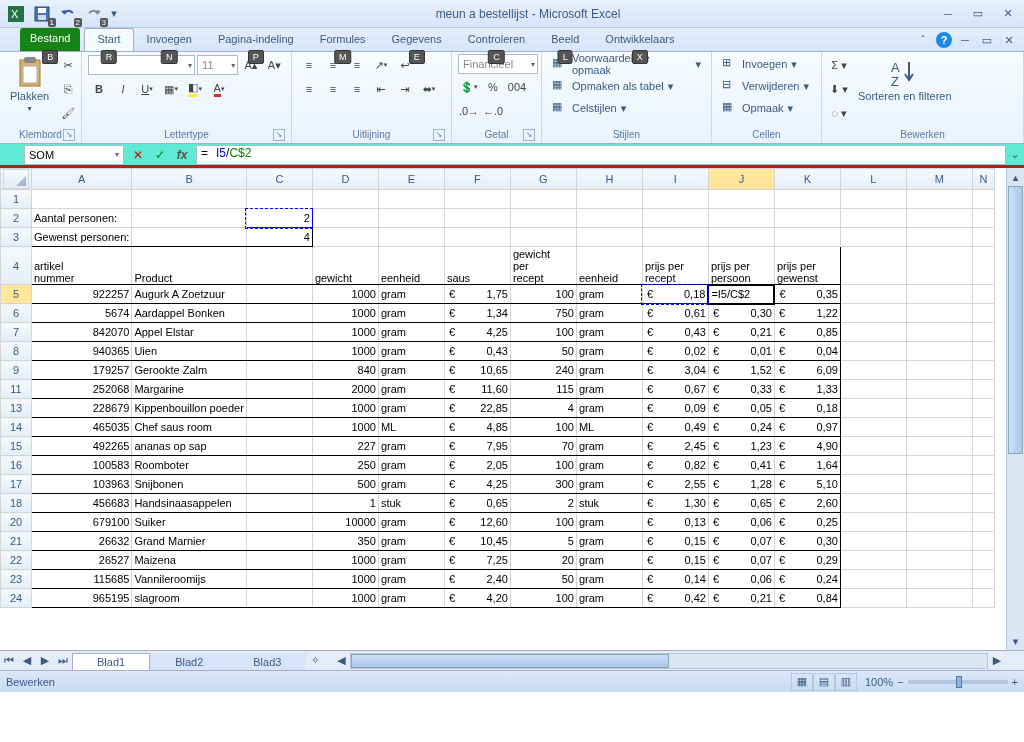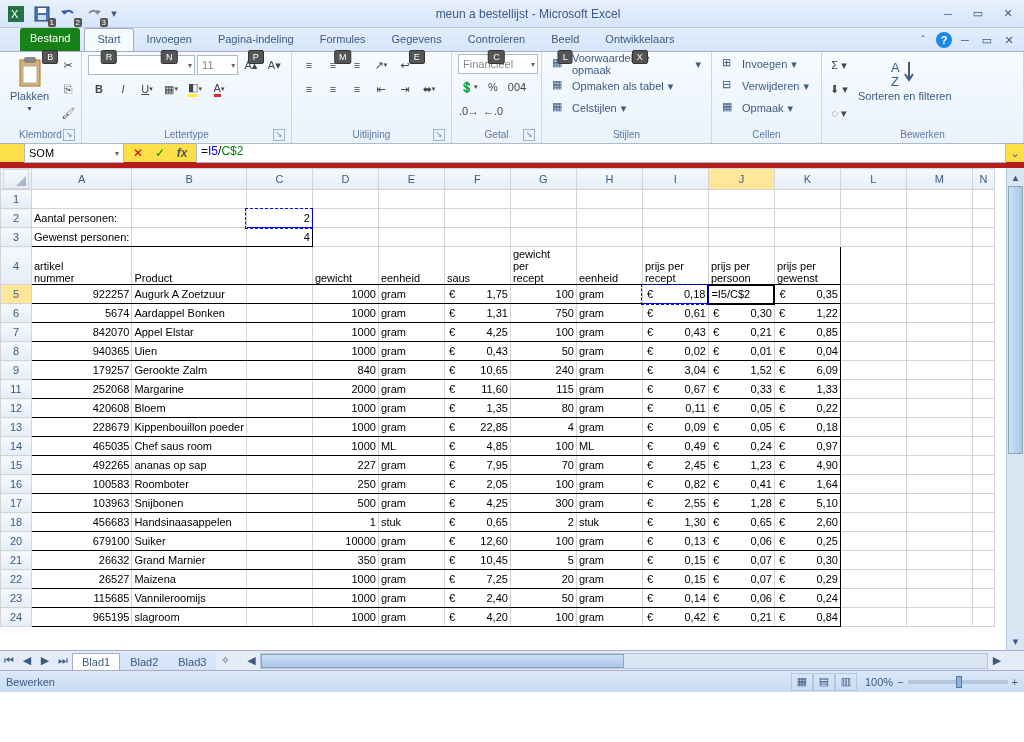--- a/index.html
+++ b/index.html
@@ -34,28 +34,28 @@
 .bigbtn .ico{width:32px;height:32px;}
 .stack{display:flex;flex-direction:column;gap:2px;}
 .row{display:flex;gap:2px;align-items:center;}
 .smbtn{width:22px;height:22px;border:1px solid transparent;display:flex;align-items:center;justify-content:center;color:#444;}
 .combobox{height:20px;border:1px solid #abc;background:#fff;display:flex;align-items:center;padding:0 2px 0 4px;font-size:11px;color:#888;}
 .combobox .dd{margin-left:auto;font-size:8px;color:#666;}
 .txtbtn{height:20px;display:flex;align-items:center;gap:4px;padding:0 4px;color:#3b5a82;font-size:11px;}
 .txtbtn .sq{width:16px;height:16px;}
 
 
-.fbar{height:24px;border-bottom:6px solid #b91c1c;display:flex;align-items:center;background:#fde047;}
+.fbar{height:24px;border-bottom:3px solid #b91c1c;display:flex;align-items:center;background:#5eead4;}
 .namebox{width:100px;height:20px;border:1px solid #abc;background:#fff;margin-left:24px;display:flex;align-items:center;padding:0 4px;font-size:11px;}
 .namebox .dd{margin-left:auto;font-size:8px;color:#666;}
 .fbtns{display:flex;gap:2px;margin:0 4px;}
 .fbtns span{width:20px;height:20px;display:flex;align-items:center;justify-content:center;color:#555;font-size:12px;}
 .fx{font-style:italic;font-weight:bold;}
 .formula-in{flex:1;height:20px;border:1px solid #abc;background:#fff;padding:0 4px;font-size:12px;font-family:Arial;}
-.formula-in .f1{color:#00f;} .formula-in .f2{color:#008000;}
+.formula-in .f1{color:#00f;margin-left:8px;} .formula-in .f2{color:#008000;}
 
 
 .gridwrap{height:502px;display:flex;flex-direction:column;}
 .grid{flex:1;overflow:hidden;background:#fff;position:relative;}
 table.sheet{border-collapse:collapse;table-layout:fixed;}
 table.sheet th, table.sheet td{border:1px solid #d4d4d4;height:19px;font-size:11px;font-family:Arial,sans-serif;overflow:hidden;white-space:nowrap;padding:0 2px;background:#fff;}
 table.sheet th{background:linear-gradient(#f6f9fd,#e4edf7);color:#3b5a82;font-weight:normal;text-align:center;}
 table.sheet th.rowh{width:26px;}
 table.sheet th.colh{text-align:center;}
 table.sheet th.active-col{background:#ffe699;}
@@ -68,21 +68,21 @@
 td.editing{border:2px solid #000 !important;background:#fff;}
 td.refcell{border:1px solid #00f !important;outline:1px dashed #00f;}
 td.eur{text-align:right;}
 td.eur::before{content:"€";float:left;margin-left:2px;}
 .selectAll{width:26px;height:20px;background:linear-gradient(#f6f9fd,#e4edf7);border:1px solid #d4d4d4;position:relative;}
 .selectAll::after{content:"";position:absolute;right:2px;bottom:2px;border:5px solid transparent;border-right-color:#a8b8cf;border-bottom-color:#a8b8cf;}
 
 
 .sheettabs{height:20px;border-top:1px solid #aac;background:#e4edf7;display:flex;align-items:center;font-size:11px;}
 .navbtn{width:18px;height:18px;display:flex;align-items:center;justify-content:center;color:#3b5a82;}
-.stab{padding:2px 9px;background:#fff;border:1px solid #aac;border-bottom:none;position:relative;top:1px;color:#3b5a82;}
+.stab{padding:2px 24px;background:#fff;border:1px solid #aac;border-bottom:none;position:relative;top:1px;color:#3b5a82;}
 .stab.inactive{background:#d6e5fa;border-color:transparent;}
 .hscroll{flex:1;margin:0 18px 0 8px;display:flex;align-items:center;}
 .hscroll .track{flex:1;height:16px;background:#dbe6f4;border:1px solid #b5c7de;position:relative;}
 .hscroll .thumb{position:absolute;left:0;top:0;height:14px;width:50%;background:linear-gradient(#cde0f7,#a9c6ea);border:1px solid #8aa;}
 .statusbar{height:22px;background:linear-gradient(#dbe8f8,#c7dbf2);border-top:1px solid #aac;display:flex;align-items:center;padding:0 6px;color:#3b5a82;font-size:11px;}
 .statusbar .spacer{flex:1;}
 .viewbtns{display:flex;gap:0;}
 .viewbtns span{width:22px;height:18px;border:1px solid #b5c7de;display:flex;align-items:center;justify-content:center;}
 .zoom{display:flex;align-items:center;gap:4px;margin-left:8px;}
 .zoom .track{width:100px;height:4px;background:#b5c7de;position:relative;}
@@ -444,21 +444,21 @@
               <td class=""></td>
               <td class=""></td>
             </tr>
             <tr>
               <th class="rowh">6</th>
               <td class="num bleft bbot">5674</td>
               <td class="bleft bbot">Aardappel Bonken</td>
               <td class="bleft bbot"></td>
               <td class="num bleft bbot">1000</td>
               <td class="bleft bbot">gram</td>
-              <td class="eur bleft bbot">1,31</td>
+              <td class="eur bleft bbot">1,34</td>
               <td class="num bleft bbot">750</td>
               <td class="bleft bbot">gram</td>
               <td class="eur bleft bbot">0,61</td>
               <td class="eur bleft bbot">0,30</td>
               <td class="eur bleft bbot bright">1,22</td>
               <td class=""></td>
               <td class=""></td>
               <td class=""></td>
             </tr>
             <tr>
@@ -518,37 +518,20 @@
               <td class="bleft bbot">Margarine</td>
               <td class="bleft bbot"></td>
               <td class="num bleft bbot">2000</td>
               <td class="bleft bbot">gram</td>
               <td class="eur bleft bbot">11,60</td>
               <td class="num bleft bbot">115</td>
               <td class="bleft bbot">gram</td>
               <td class="eur bleft bbot">0,67</td>
               <td class="eur bleft bbot">0,33</td>
               <td class="eur bleft bbot bright">1,33</td>
-              <td class=""></td>
-              <td class=""></td>
-              <td class=""></td>
-            </tr>
-            <tr>
-              <th class="rowh">12</th>
-              <td class="num bleft bbot">420608</td>
-              <td class="bleft bbot">Bloem</td>
-              <td class="bleft bbot"></td>
-              <td class="num bleft bbot">1000</td>
-              <td class="bleft bbot">gram</td>
-              <td class="eur bleft bbot">1,35</td>
-              <td class="num bleft bbot">80</td>
-              <td class="bleft bbot">gram</td>
-              <td class="eur bleft bbot">0,11</td>
-              <td class="eur bleft bbot">0,05</td>
-              <td class="eur bleft bbot bright">0,22</td>
               <td class=""></td>
               <td class=""></td>
               <td class=""></td>
             </tr>
             <tr>
               <th class="rowh">13</th>
               <td class="num bleft bbot">228679</td>
               <td class="bleft bbot">Kippenbouillon poeder</td>
               <td class="bleft bbot"></td>
               <td class="num bleft bbot">1000</td>

